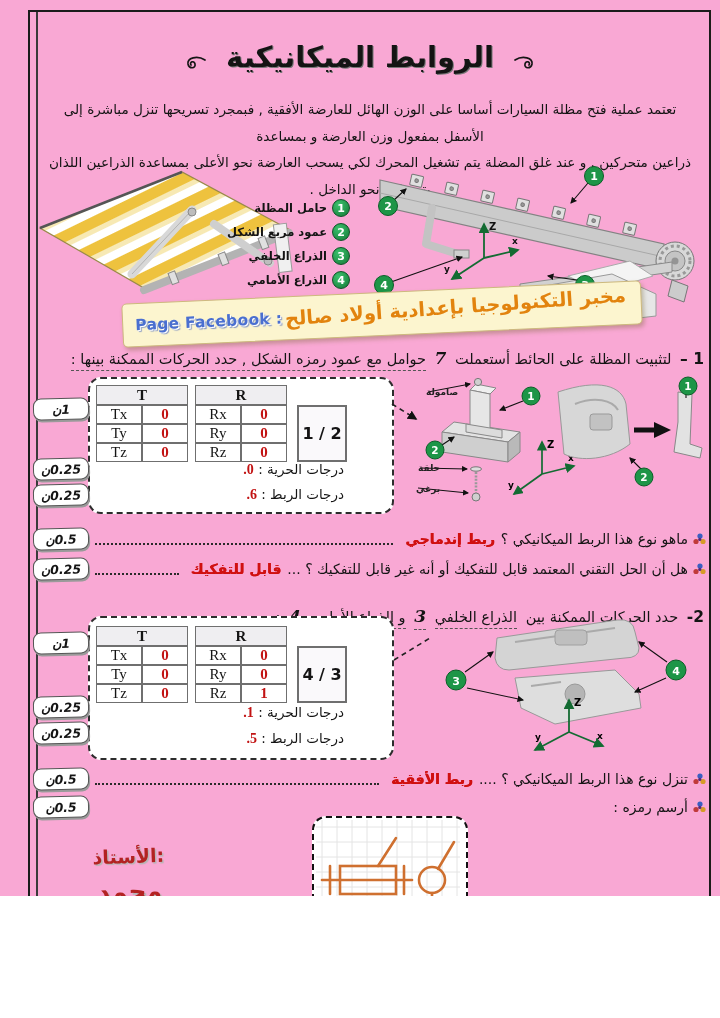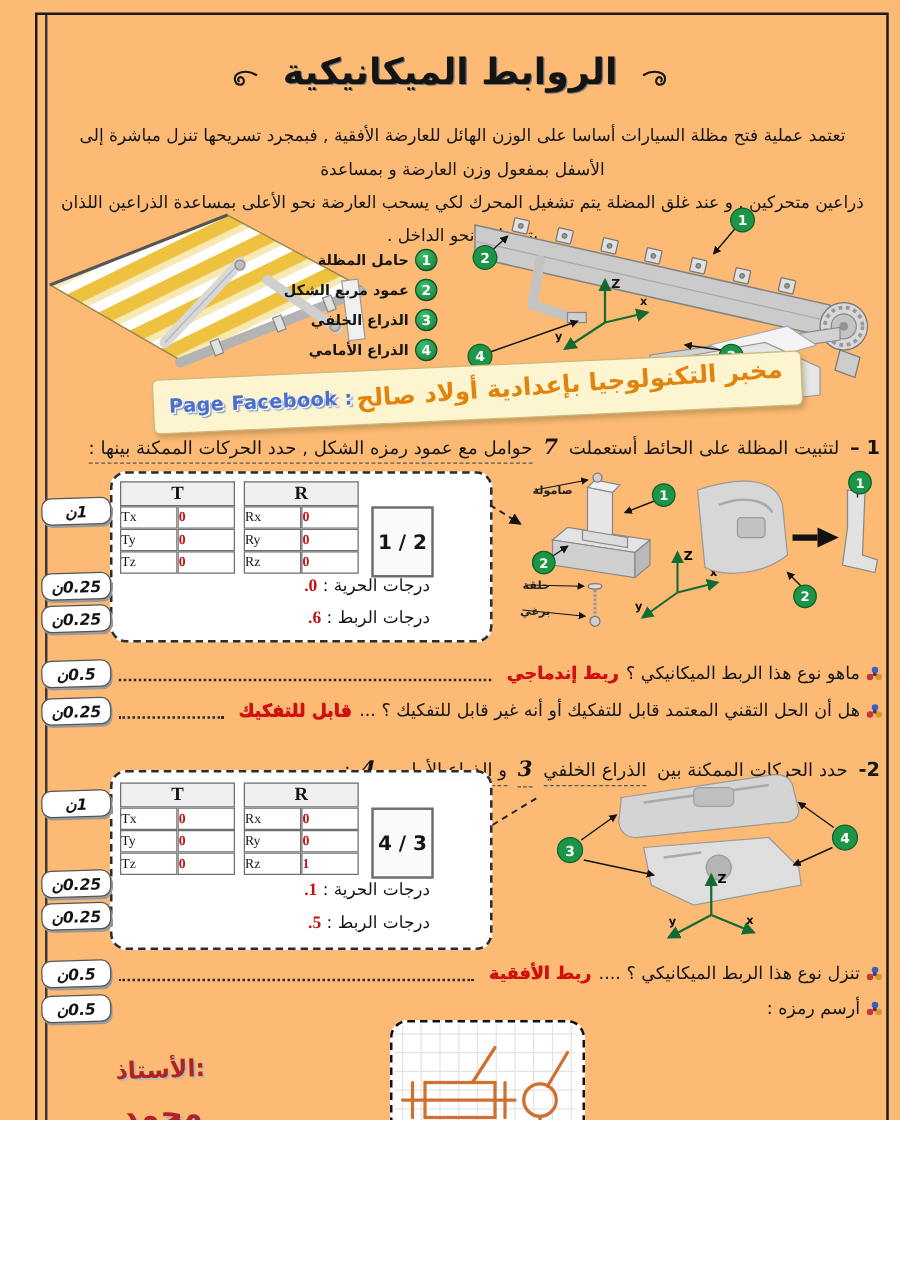--- a/index.html
+++ b/index.html
@@ -1,16 +1,16 @@
 <!DOCTYPE html>
 <html lang="ar"><head>
 <meta charset="utf-8">
 <style>
   html,body{margin:0;padding:0;background:#fff;}
-  .sheet{position:relative;width:720px;height:896px;background:#fdba74;overflow:hidden;
+  .sheet{position:relative;width:720px;height:896px;background:#f9a8d4;overflow:hidden;
          font-family:"DejaVu Sans",sans-serif;color:#141414;}
   .abs{position:absolute;}
   
   .frame{left:28px;top:10px;width:679px;height:946px;border:2.5px solid #1b1b1b;border-bottom-width:5px;}
   .frame-line{left:36px;top:12px;width:1.5px;height:942px;background:#3a3a3a;}
   
   .title-row{left:0;top:40px;width:720px;text-align:center;}
   .title{font-size:29px;font-weight:800;letter-spacing:0;text-shadow:1px 1px 0 #777;}
   .orn{vertical-align:middle;margin:0 14px;}
   
@@ -36,21 +36,21 @@
   .prompt{direction:rtl;white-space:nowrap;font-size:14.5px;}
   .prompt span{margin:0 2px;}
   .qnum{font-weight:800;font-size:15.5px;}
   .handnum{font-family:"DejaVu Serif",serif;font-style:italic;font-weight:bold;font-size:17px;}
   .dashu{border-bottom:1.6px dashed #555;padding-bottom:3px;}
   
   .dashed-box{border:2.2px dashed #2c2c2c;border-radius:13px;background:#fff;}
   table.mtable{border-collapse:separate;border-spacing:0;direction:ltr;
                font-family:"Liberation Serif","DejaVu Serif",serif;}
   .mtable th{background:#efeef1;border:1.7px solid #6f6f6f;font-size:15px;height:18px;padding:0;font-weight:bold;}
-  .mtable td{border:1.7px solid #6f6f6f;font-size:11px;height:16px;padding:0;background:#fff;}
+  .mtable td{border:1.7px solid #6f6f6f;text-align:center;font-size:15px;height:16px;padding:0;background:#fff;}
   .mtable .gapcell{border:none;background:transparent;}
   .mtable td.val{color:#c21313;font-weight:bold;}
   .pairbox{border:2px solid #6f6f6f;background:#faf9fb;display:flex;align-items:center;justify-content:center;
            font-weight:800;font-size:16px;direction:ltr;font-family:"DejaVu Sans",sans-serif;}
   .degline{direction:rtl;font-size:13.5px;white-space:nowrap;}
   .redval{color:#c21313;font-weight:bold;font-size:14px;font-family:"Liberation Serif",serif;}
   
   .score{width:54px;height:20px;border:1.6px solid #555;border-radius:8px;background:#fff;
          box-shadow:1px 2px 0 #9a9a9a;display:flex;align-items:center;justify-content:center;
          font-size:12.5px;font-style:italic;font-weight:bold;direction:rtl;transform:rotate(-1.5deg);}

